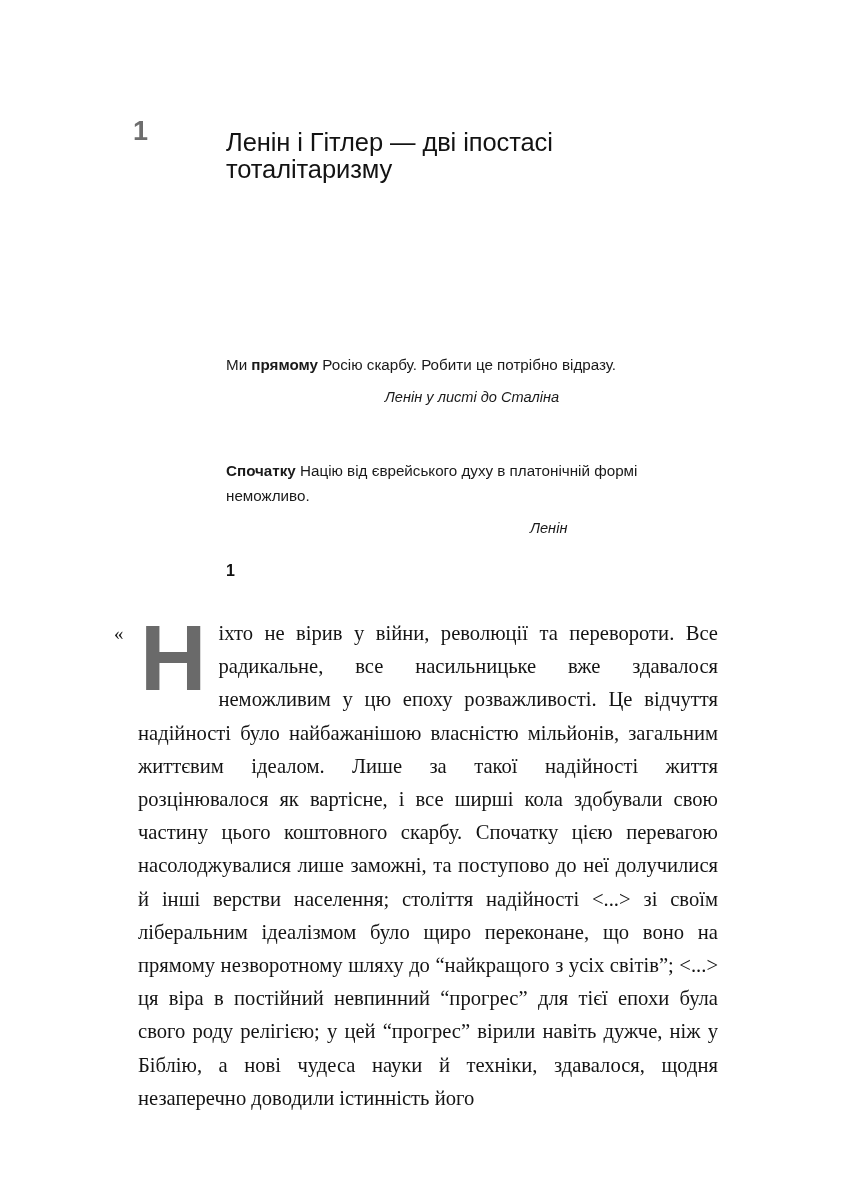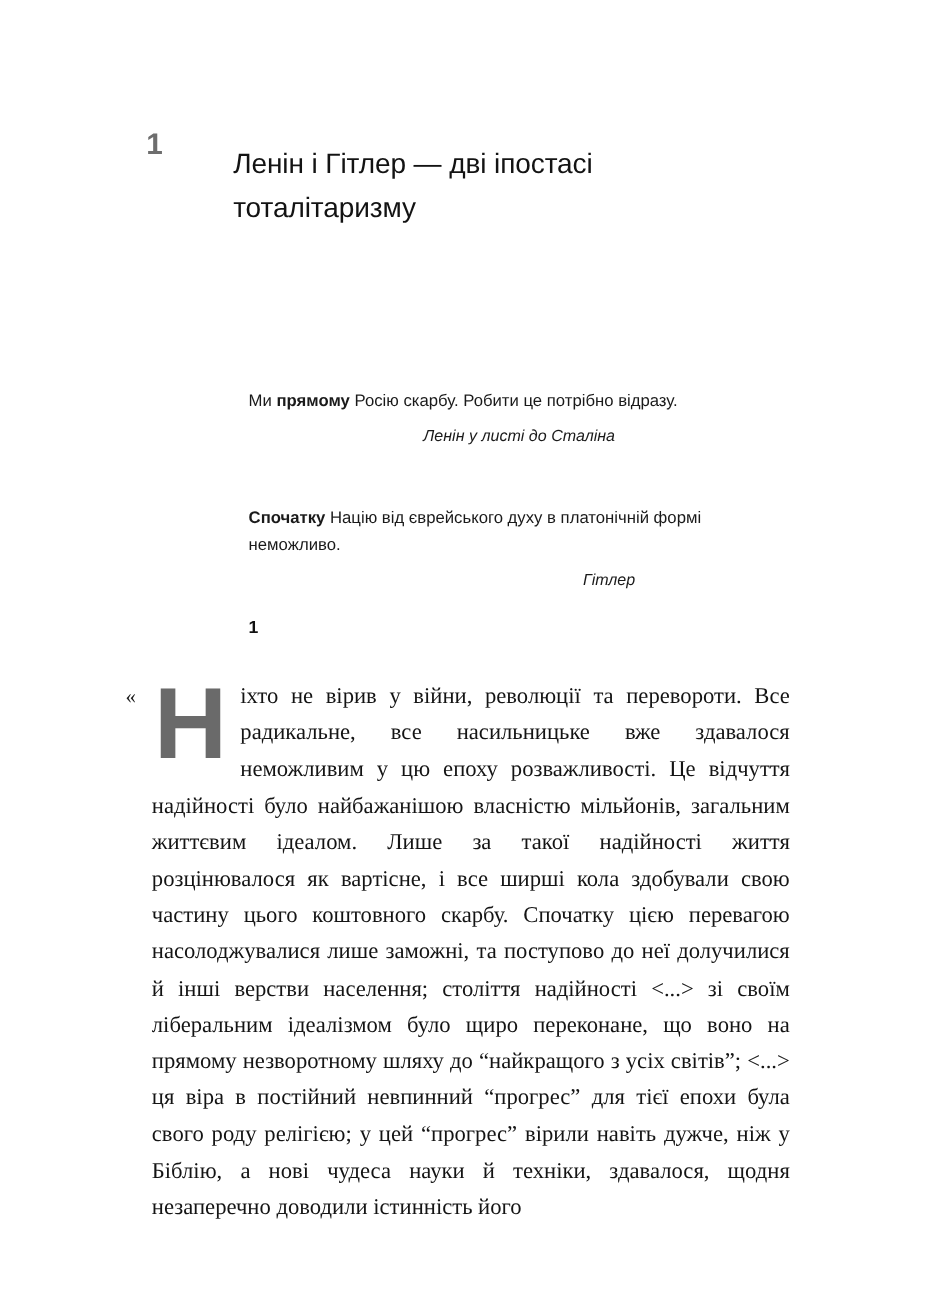--- a/index.html
+++ b/index.html
@@ -36,27 +36,27 @@
     font-family: "Liberation Sans", sans-serif;
     font-weight: 700;
     font-size: 27px;
     line-height: 1;
     color: #6e6e6e;
     letter-spacing: 0;
   }
 
   .chapter-title {
     position: absolute;
-    left: 212px;
+    left: 226px;
     top: 0;
     width: 460px;
     font-family: "Liberation Sans", sans-serif;
     font-weight: 400;
     font-size: 25.5px;
-    line-height: 40px;
+    line-height: 27px;
     color: #131313;
     letter-spacing: -0.1px;
   }
 
   
   .epigraphs {
     position: absolute;
     left: 226px;
     top: 352px;
     width: 492px;
@@ -162,21 +162,21 @@
 
   <div class="epigraphs">
 
     <div class="epigraph">
       <span>Ми </span><span class="lead-bold">прямому</span><span> Росію скарбу. Робити це потрібно відразу.</span>
       <span class="epigraph-attribution">Ленін у листі до Сталіна</span>
     </div>
 
     <div class="epigraph">
       <span></span><span class="lead-bold">Спочатку</span><span> Націю від єврейського духу в платонічній формі неможливо.</span>
-      <span class="epigraph-attribution short">Гітлер</span>
+      <span class="epigraph-attribution short">Ленін</span>
     </div>
 
   </div>
 
   <div class="section-number">1</div>
 
   <div class="body-block">
     <span class="open-quote">«</span>
     <p class="body-paragraph">
       <span class="dropcap">Н</span><span class="run-bold">іхто</span><span> не вірив у війни, революції та перевороти. Все радикальне, все насильницьке вже здавалося неможливим у цю епоху розважливості. Це відчуття надійності було найбажанішою власністю мільйонів, загальним життєвим ідеалом. Лише за такої надійності життя розцінювалося як вартісне, і все ширші кола здобували свою частину цього коштовного скарбу. Спочатку цією перевагою насолоджувалися лише заможні, та поступово до неї долучилися й інші верстви населення; століття надійності &lt;...&gt; зі своїм ліберальним ідеалізмом було щиро переконане, що воно на прямому незворотному шляху до “найкращого з усіх світів”; &lt;...&gt; ця віра в постійний невпинний “прогрес” для тієї епохи була свого роду релігією; у цей “прогрес” вірили навіть дужче, ніж у Біблію, а нові чудеса науки й техніки, здавалося, щодня незаперечно доводили істинність його</span>

